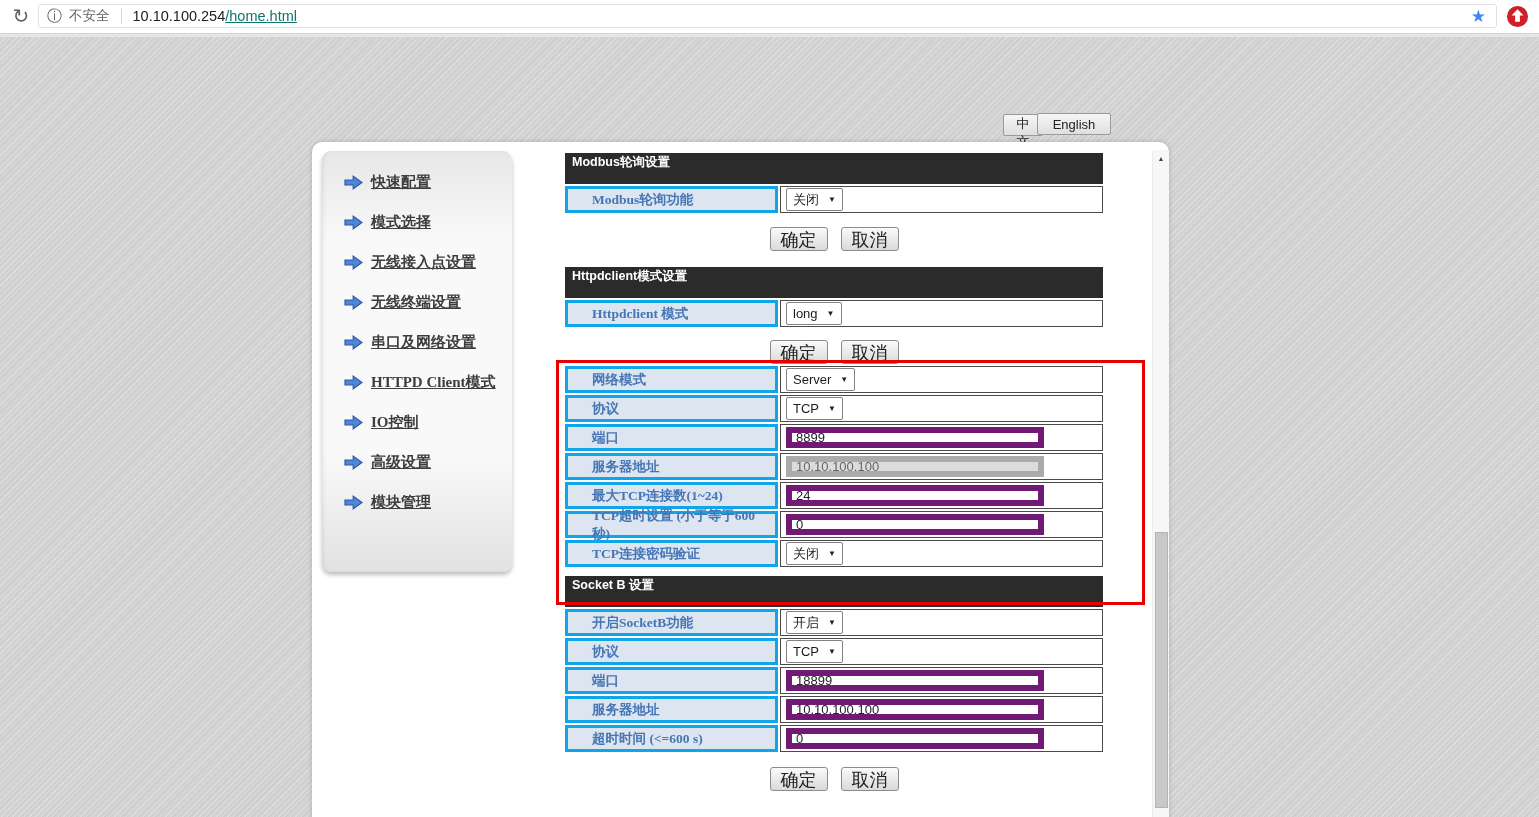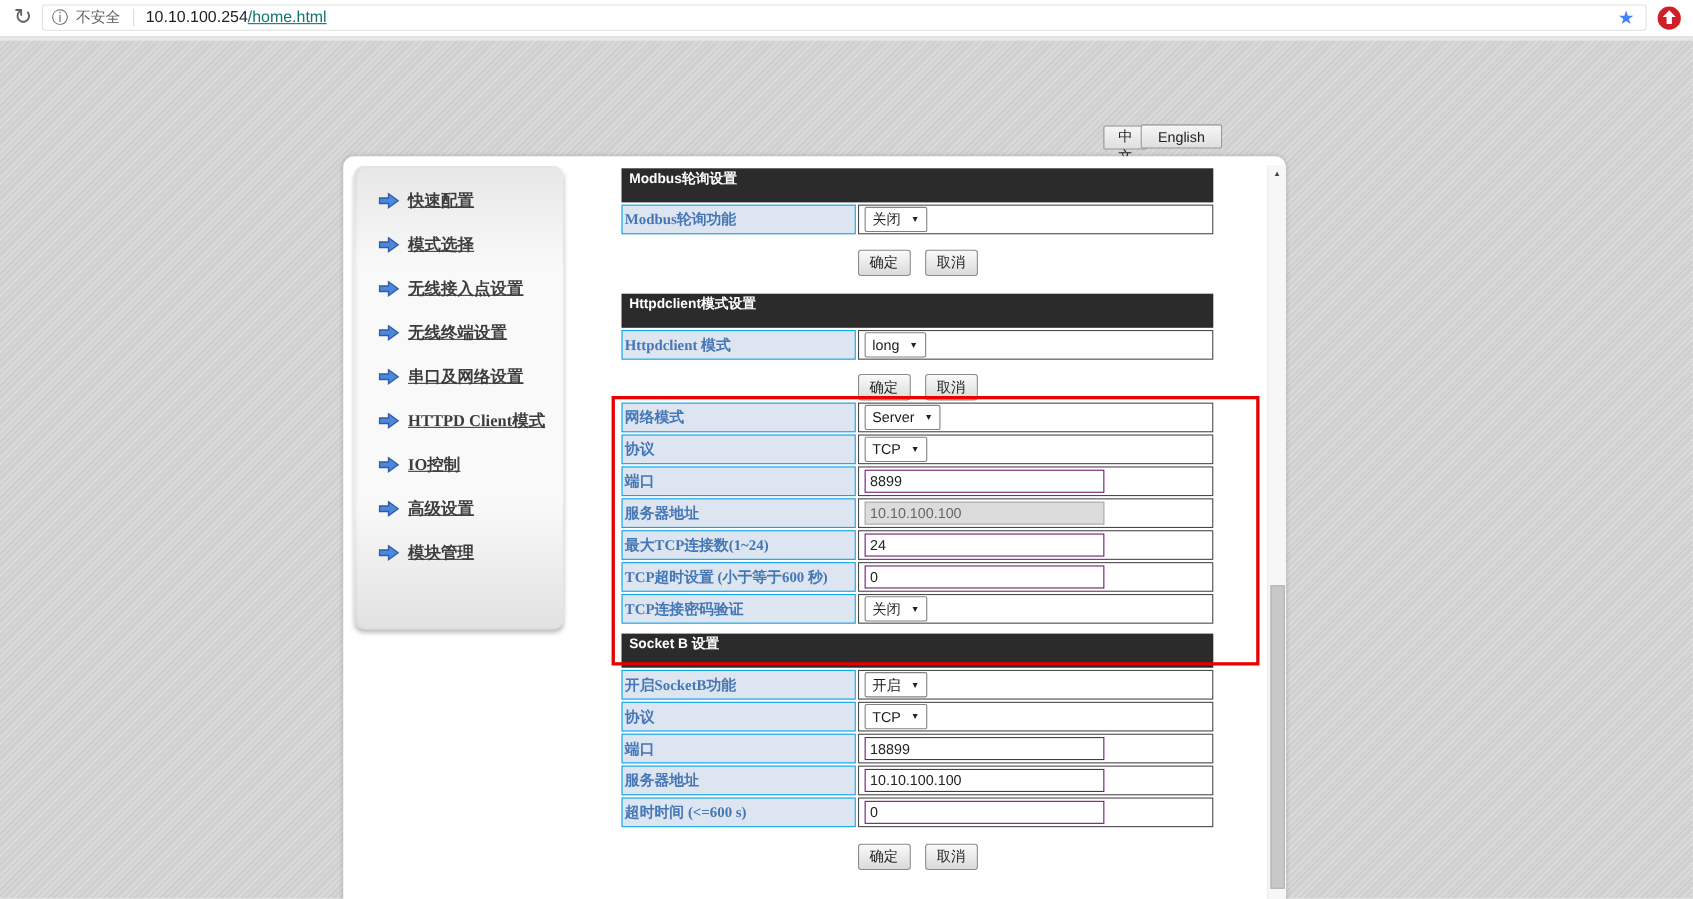--- a/index.html
+++ b/index.html
@@ -34,34 +34,34 @@
     background:linear-gradient(180deg,#e7e7e7,#f9f9f9 22%,#f9f9f9 72%,#e2e2e2);
     box-shadow:0 3px 4px rgba(0,0,0,.25), inset 2px 0 3px rgba(0,0,0,.06);padding-top:11px;box-sizing:border-box;}
   .nav-item{height:40px;display:flex;align-items:center;padding-left:22px;cursor:pointer;}
   .nav-item .arr-ic{margin-right:8px;display:inline-flex;}
   .nav-item a{font-family:"Liberation Serif",serif;font-size:15px;color:#3d3d3d;text-decoration:underline;font-weight:bold;}
   
   .content{position:absolute;left:253px;top:0;width:538px;}
   .sec-header{background:#2b2b2b;color:#fff;font-weight:bold;font-size:12.5px;
     padding:3px 0 3px 7px;height:31px;line-height:13px;box-sizing:border-box;}
   .trow{display:flex;margin-top:2px;}
-  .tlabel{width:213px;background:#dce5f0;border:1px solid #0ea5e9;color:#4576b5;
+  .tlabel{width:213px;background:#dce5f0;border:3px solid #0ea5e9;color:#4576b5;
     font-family:"Liberation Serif",serif;font-weight:bold;font-size:13.5px;
-    height:27px;box-sizing:border-box;display:flex;align-items:center;padding-left:2px;}
+    height:27px;box-sizing:border-box;display:flex;align-items:center;padding-left:24px;}
   .tvalue{flex:1;margin-left:2px;background:#fff;border:1px solid #4a4a4a;height:27px;
     box-sizing:border-box;display:flex;align-items:center;padding-left:5px;}
   .sel{display:inline-flex;align-items:center;border:1px solid #828282;border-radius:2px;
     background:#fff;height:21px;padding:0 6px;font-size:13px;color:#1c1c1c;gap:9px;cursor:pointer;}
   .sel .arr{font-size:8px;color:#222;}
-  .txt{width:218px;height:21px;border:1px solid #701a75;padding:0 4px;font-size:13px;color:#222;
+  .txt{width:258px;height:21px;border:6px solid #701a75;padding:0 4px;font-size:13px;color:#222;
     box-sizing:border-box;background:#fff;font-family:"Liberation Sans",sans-serif;}
   .txt:disabled{background:#dcdcdc;color:#666;border-color:#ababab;}
   .btnrow{display:flex;justify-content:center;gap:13px;}
   .btn{height:24px;min-width:46px;padding:0 10px;border:1px solid #8b8b8b;border-radius:3px;
-    background:linear-gradient(#fafafa,#dadada);font-size:13px;color:#222;cursor:pointer;}
+    background:linear-gradient(#fafafa,#dadada);font-size:18px;color:#222;cursor:pointer;}
   .mt11{margin-top:11px}.mt14{margin-top:14px}.mt16{margin-top:16px}.mt13{margin-top:13px}
   .mt29{margin-top:29px}.mt9{margin-top:9px}.mt15{margin-top:15px}
   
   .red-box{position:absolute;left:556px;top:323px;width:589px;height:245px;
     border:3px solid #e60000;box-sizing:border-box;pointer-events:none;z-index:30;}
   .scrollbar{position:absolute;left:840px;top:8px;width:17px;height:671px;background:#f7f7f7;
     border-left:1px solid #ececec;box-sizing:border-box;}
   .sb-up{height:17px;text-align:center;font-size:7px;color:#444;line-height:17px;cursor:pointer;}
   .sb-thumb{position:absolute;left:2px;top:382px;width:13px;height:276px;background:#c8c8c8;
     border:1px solid #b2b2b2;box-sizing:border-box;cursor:pointer;}

